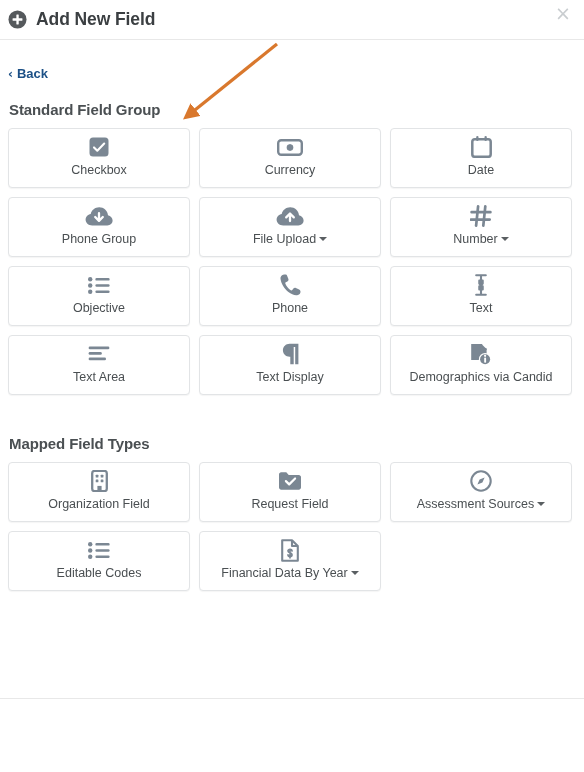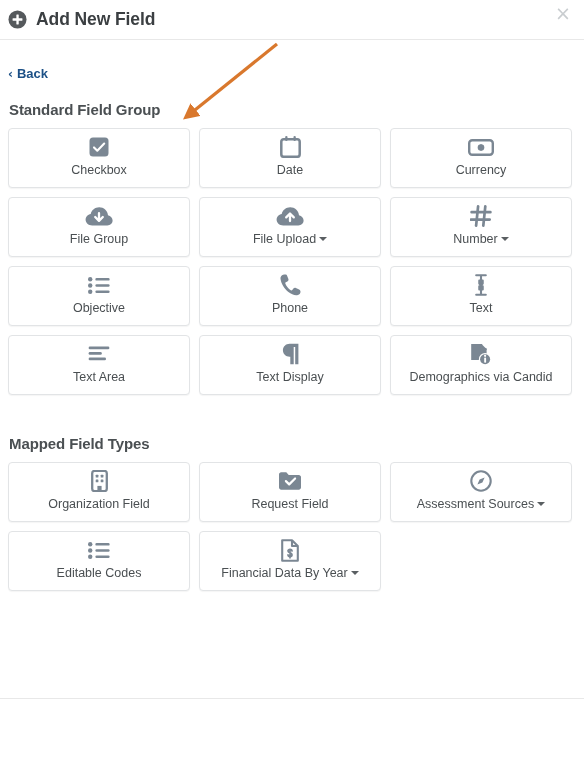--- a/index.html
+++ b/index.html
@@ -209,46 +209,46 @@
           <div class="ico">
             <svg width="22" height="22" viewBox="0 0 22 22">
               <rect x="1.5" y="1.5" width="19" height="19" rx="3.5" fill="#7b8793"></rect>
               <path d="M6 11.4 l3.3 3.3 L16.2 7.6" fill="none" stroke="#fff" stroke-width="2.1" stroke-linecap="round" stroke-linejoin="round"></path>
             </svg>
           </div>
           <div class="lbl">Checkbox</div>
         </div>
         <div class="card">
           <div class="ico">
+            <svg width="26" height="17" viewBox="0 0 26 17">
+              <rect x="1.2" y="1.2" width="23.6" height="14.6" rx="3" fill="none" stroke="#7b8793" stroke-width="2.4"></rect>
+              <circle cx="13" cy="8.5" r="3.3" fill="#7b8793"></circle>
+              <rect x="12.3" y="5.4" width="1.5" height="6.2" fill="#7b8793"></rect>
+            </svg>
+          </div>
+          <div class="lbl">Currency</div>
+        </div>
+        <div class="card">
+          <div class="ico">
             <svg width="21" height="22" viewBox="0 0 21 22">
               <rect x="5.2" y="0" width="2.3" height="5" rx="1.1" fill="#7b8793"></rect>
               <rect x="13.5" y="0" width="2.3" height="5" rx="1.1" fill="#7b8793"></rect>
               <rect x="1.3" y="3.2" width="18.4" height="17.6" rx="2.6" fill="none" stroke="#7b8793" stroke-width="2.5"></rect>
             </svg>
           </div>
           <div class="lbl">Date</div>
         </div>
         <div class="card">
           <div class="ico">
-            <svg width="26" height="17" viewBox="0 0 26 17">
-              <rect x="1.2" y="1.2" width="23.6" height="14.6" rx="3" fill="none" stroke="#7b8793" stroke-width="2.4"></rect>
-              <circle cx="13" cy="8.5" r="3.3" fill="#7b8793"></circle>
-              <rect x="12.3" y="5.4" width="1.5" height="6.2" fill="#7b8793"></rect>
-            </svg>
-          </div>
-          <div class="lbl">Currency</div>
-        </div>
-        <div class="card">
-          <div class="ico">
             <svg width="28" height="21" viewBox="0 0 28 21">
               <path d="M7.2 19.5 C3.3 19.5 0.6 16.9 0.6 13.6 C0.6 10.7 2.8 8.3 5.7 7.9 C6.6 4 10.1 1.2 14.2 1.2 C18.8 1.2 22.6 4.7 23 9.2 C25.7 9.7 27.6 12 27.6 14.6 C27.6 17.3 25.3 19.5 22.3 19.5 Z" fill="#7b8793"></path>
               <path d="M14 7.2 v7.3 M10.2 11 l3.8 3.9 l3.8 -3.9" fill="none" stroke="#fff" stroke-width="2.3" stroke-linecap="round" stroke-linejoin="round"></path>
             </svg>
           </div>
-          <div class="lbl">File Group</div>
+          <div class="lbl">Phone Group</div>
         </div>
         <div class="card">
           <div class="ico">
             <svg width="28" height="21" viewBox="0 0 28 21">
               <path d="M7.2 19.5 C3.3 19.5 0.6 16.9 0.6 13.6 C0.6 10.7 2.8 8.3 5.7 7.9 C6.6 4 10.1 1.2 14.2 1.2 C18.8 1.2 22.6 4.7 23 9.2 C25.7 9.7 27.6 12 27.6 14.6 C27.6 17.3 25.3 19.5 22.3 19.5 Z" fill="#7b8793"></path>
               <path d="M14 15.1 v-7.3 M10.2 11.4 l3.8 -3.9 l3.8 3.9" fill="none" stroke="#fff" stroke-width="2.3" stroke-linecap="round" stroke-linejoin="round"></path>
             </svg>
           </div>
           <div class="lbl">File Upload<span class="caret"></span></div>
         </div>

